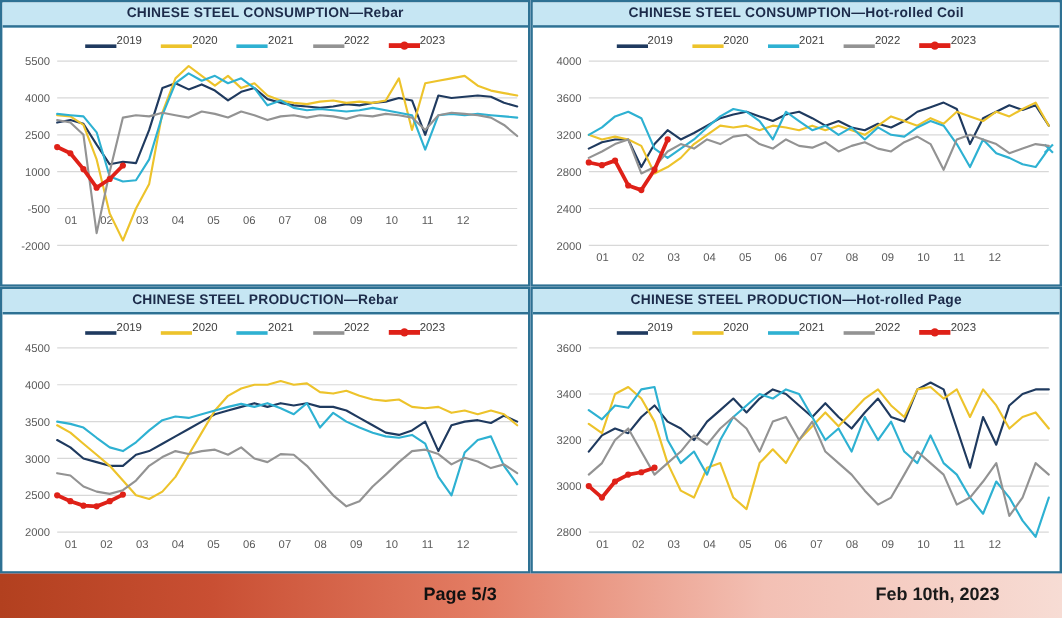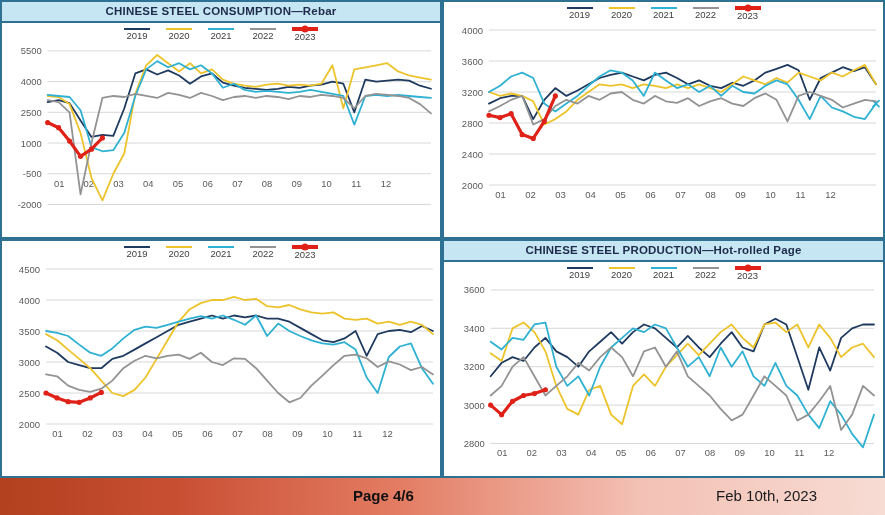--- a/index.html
+++ b/index.html
@@ -4,35 +4,35 @@
 <style>
   html,body{margin:0;padding:0;background:#ffffff;}
   #page{width:885px;height:515px;position:relative;background:#c4b5fd;
         font-family:"Liberation Sans",sans-serif;overflow:hidden;}
   #grid{display:grid;grid-template-columns:442px 443px;grid-template-rows:239px 239px;}
   .panel{box-sizing:border-box;border:2px solid #2e7193;background:#ffffff;
          display:flex;flex-direction:column;overflow:hidden;}
   .panel-title{height:19px;line-height:19px;background:#c6e6f3;border-bottom:2px solid #2e7193;
                text-align:center;font-weight:bold;font-size:11.5px;color:#1c2b4a;letter-spacing:.2px;}
   .legend{height:17px;display:flex;align-items:center;justify-content:center;gap:16px;margin-top:3px;}
-  .legend-item{display:inline-flex;align-items:center;gap:0;font-size:9.5px;color:#404040;flex-direction:column;}
+  .legend-item{display:inline-flex;align-items:flex-end;gap:0;font-size:9.5px;color:#404040;}
   .swatch{display:inline-block;width:26px;height:2.5px;position:relative;}
   .swatch.dotted{height:3.5px;}
   .swatch .dot{position:absolute;left:50%;top:50%;width:7px;height:7px;border-radius:50%;
                transform:translate(-50%,-50%);}
   svg.plot{display:block;margin:0 auto;}
   .gridline{stroke:#d8d8d8;stroke-width:1;}
   .ticklabel{font-family:"Liberation Sans",sans-serif;font-size:9.5px;fill:#5a5a5a;}
   #footer{height:37px;position:relative;
       background:linear-gradient(90deg,#b2401f 0%,#c94f33 20%,#e37c63 45%,#f3c0b4 72%,#f7dcd4 100%);
       border-top:1px solid #9c3category0;}
   #footer span{position:absolute;top:0;line-height:36px;font-size:15px;}
   .site{left:10px;color:#ffffff;}
   .page{left:353px;color:#111111;font-weight:bold;}
-  .date{right:68px;color:#1a1a1a;font-weight:normal;}
+  .date{right:52px;color:#1a1a1a;font-weight:bold;}
 </style>
 </head>
 <body>
 
 <div id="page">
   <div id="grid">
 
     <div class="panel">
       <div class="panel-title">CHINESE STEEL CONSUMPTION—Rebar</div>
       <div class="legend">
@@ -92,20 +92,21 @@
           <circle cx="44" cy="80.33333333333333" r="2.6" fill="#df2118"></circle>
           <circle cx="55.05714285714286" cy="85.5" r="2.6" fill="#df2118"></circle>
           <circle cx="66.11428571428571" cy="98.93333333333334" r="2.6" fill="#df2118"></circle>
           <circle cx="77.17142857142858" cy="114.43333333333334" r="2.6" fill="#df2118"></circle>
           <circle cx="88.22857142857143" cy="107.2" r="2.6" fill="#df2118"></circle>
           <circle cx="99.28571428571428" cy="95.83333333333333" r="2.6" fill="#df2118"></circle>
         </svg>
     </div>
 
     <div class="panel">
+      <div class="panel-title">CHINESE STEEL CONSUMPTION—Hot-rolled Coil</div>
       <div class="legend">
           <span class="legend-item">
             <span class="swatch" style="background: rgb(31, 58, 95);"></span>
             <span class="legend-label">2019</span>
           </span>
           <span class="legend-item">
             <span class="swatch" style="background: rgb(237, 195, 43);"></span>
             <span class="legend-label">2020</span>
           </span>
           <span class="legend-item">
@@ -159,20 +160,21 @@
           <circle cx="55.05714285714286" cy="95.57499999999999" r="2.6" fill="#df2118"></circle>
           <circle cx="66.11428571428571" cy="91.7" r="2.6" fill="#df2118"></circle>
           <circle cx="77.17142857142858" cy="112.625" r="2.6" fill="#df2118"></circle>
           <circle cx="88.22857142857143" cy="116.5" r="2.6" fill="#df2118"></circle>
           <circle cx="99.28571428571428" cy="99.44999999999999" r="2.6" fill="#df2118"></circle>
           <circle cx="110.34285714285714" cy="73.875" r="2.6" fill="#df2118"></circle>
         </svg>
     </div>
 
     <div class="panel">
+      <div class="panel-title">CHINESE STEEL PRODUCTION—Rebar</div>
       <div class="legend">
           <span class="legend-item">
             <span class="swatch" style="background: rgb(31, 58, 95);"></span>
             <span class="legend-label">2019</span>
           </span>
           <span class="legend-item">
             <span class="swatch" style="background: rgb(237, 195, 43);"></span>
             <span class="legend-label">2020</span>
           </span>
           <span class="legend-item">
@@ -288,16 +290,16 @@
           <circle cx="66.11428571428571" cy="120.375" r="2.6" fill="#df2118"></circle>
           <circle cx="77.17142857142858" cy="114.5625" r="2.6" fill="#df2118"></circle>
           <circle cx="88.22857142857143" cy="112.625" r="2.6" fill="#df2118"></circle>
           <circle cx="99.28571428571428" cy="108.75" r="2.6" fill="#df2118"></circle>
         </svg>
     </div>
 
   </div>
 
   <div id="footer">
-    <span class="page">Page 4/6</span>
+    <span class="page">Page 5/3</span>
     <span class="date">Feb 10th, 2023</span>
   </div>
 </div>
 
 </body></html>

